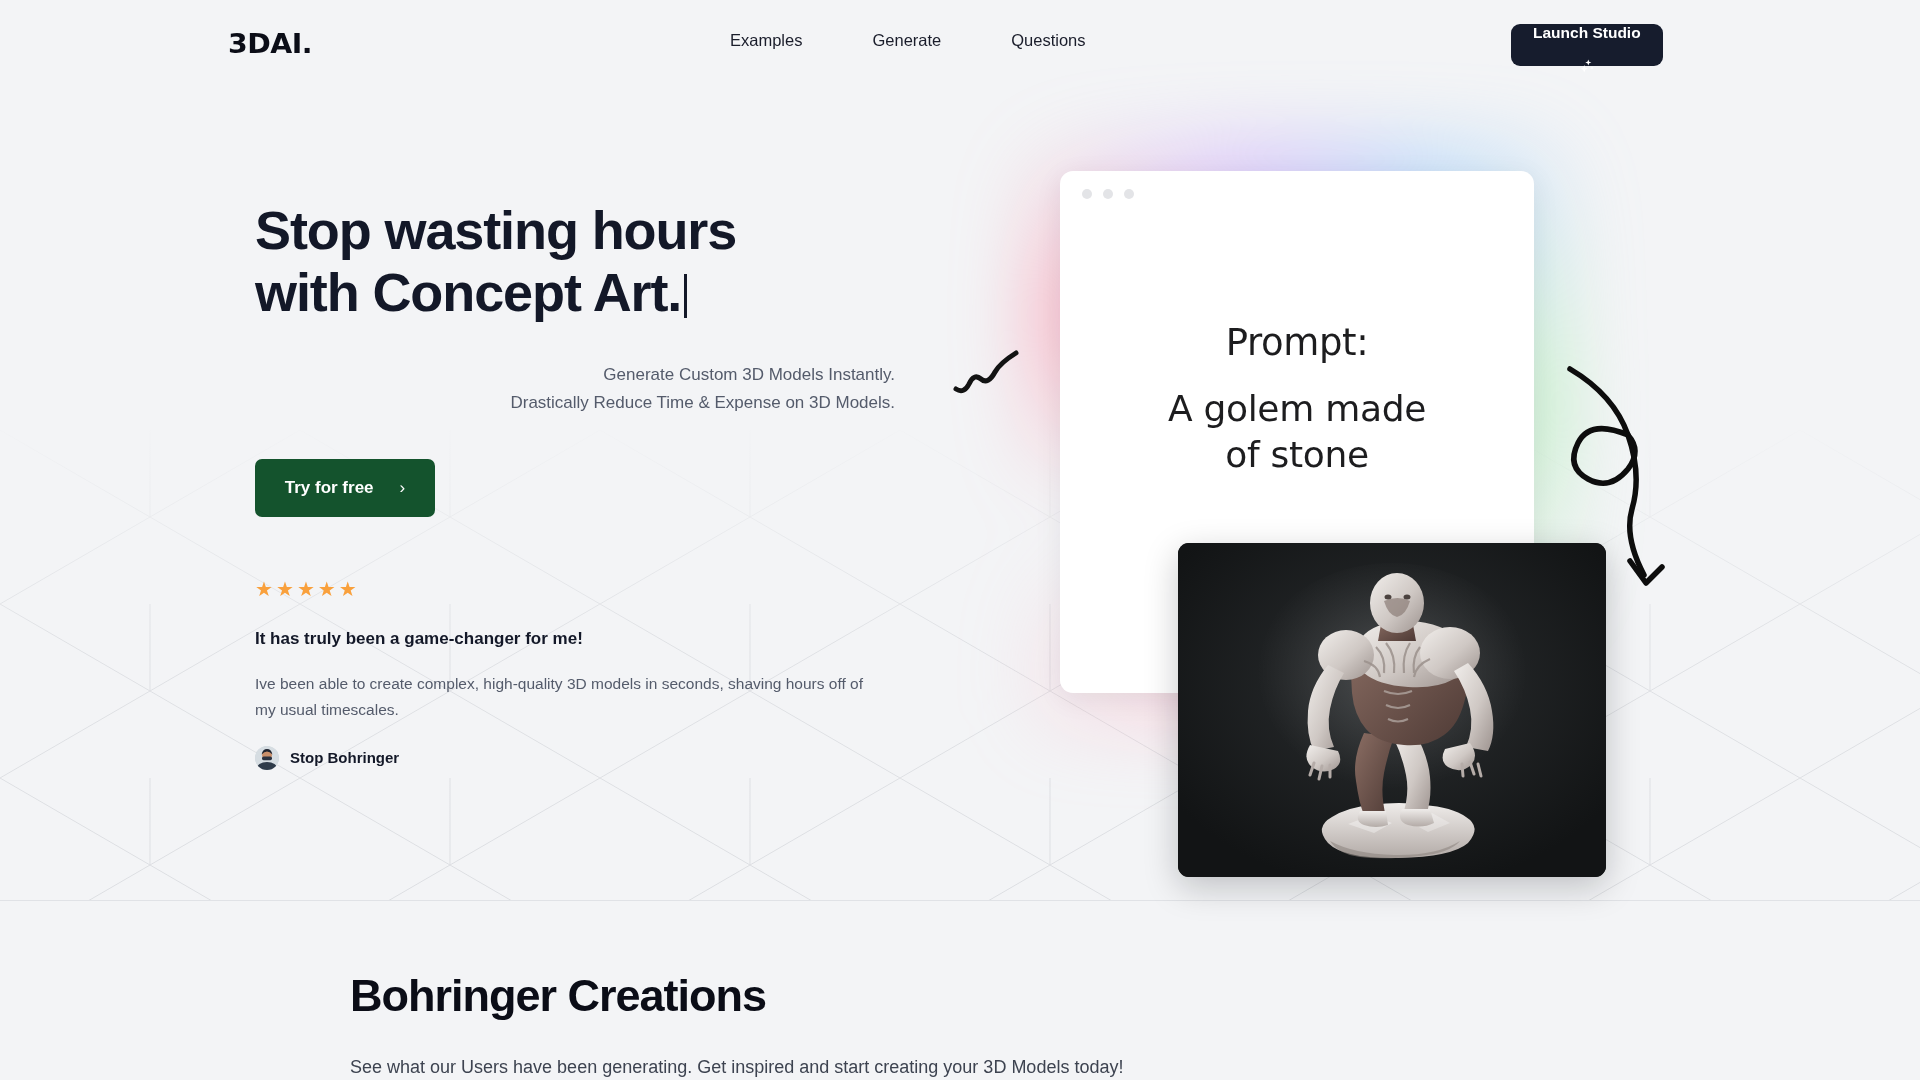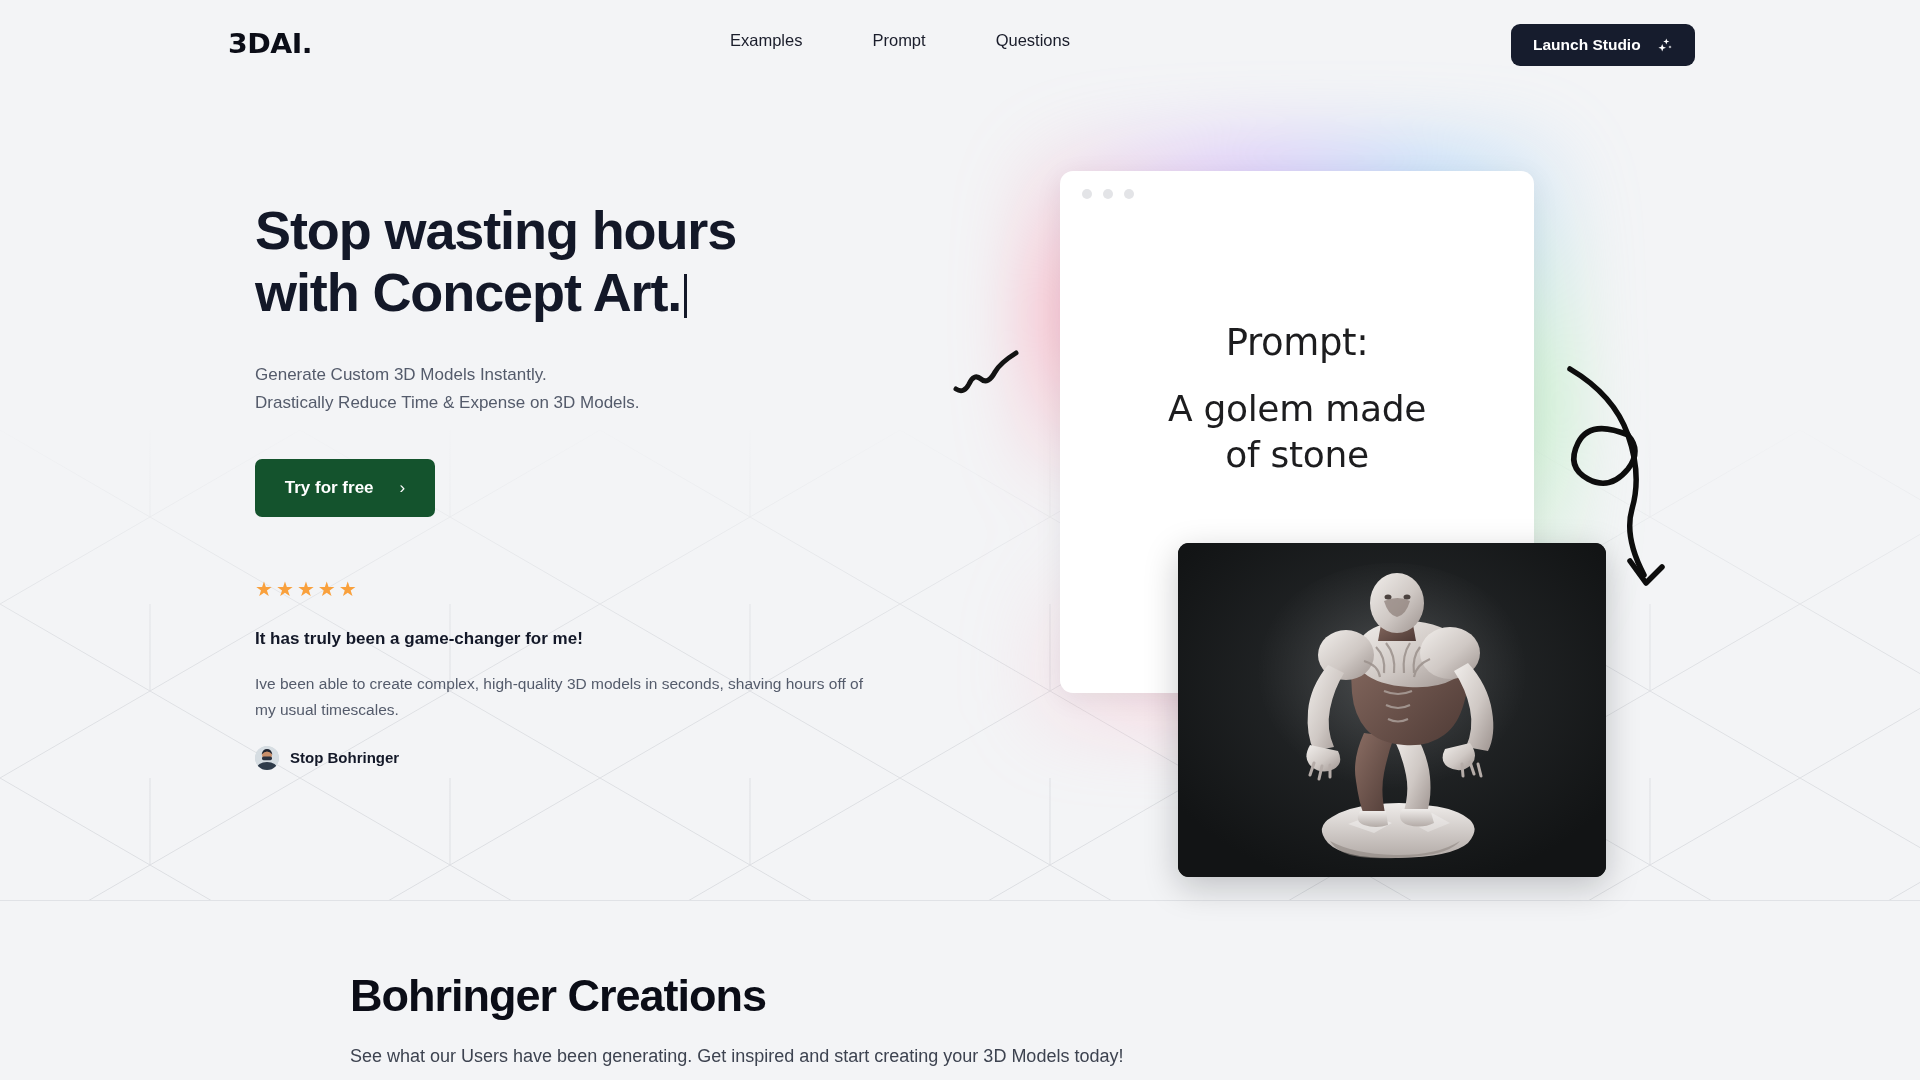--- a/index.html
+++ b/index.html
@@ -45,36 +45,37 @@
   }
   .launch-btn{
     position:absolute; left:1511px; top:24px;
     height:42px; padding:0 22px;
     background:#161c2d; color:#fff;
     border:none; border-radius:9px;
     display:flex; align-items:center; gap:16px;
     font-size:15.5px; font-weight:700;
     font-family:"Liberation Sans", sans-serif;
     cursor:pointer;
+    flex-direction:column;
   }
   .sparkle-icon{ display:inline-flex; }
 
   
   .hero-left{ position:absolute; left:255px; top:200px; width:640px; }
   .headline{
     font-size:54px; line-height:1.14; font-weight:700;
     color:#131828; letter-spacing:-1.1px;
     font-family:"Liberation Sans", sans-serif;
   }
   .caret{
     display:inline-block; width:3px; height:44px;
     background:#131828; vertical-align:-7px; margin-left:3px;
   }
   .subtitle{
-    margin-top:38px; font-size:17px; line-height:1.63; color:#545b6b;
+    margin-top:38px; font-size:17px; line-height:1.63; color:#545b6b;text-align:right;
   }
   .try-btn{
     margin-top:42px;
     width:180px; height:58px;
     background:#14532d; color:#fff;
     border:none; border-radius:7px;
     display:flex; align-items:center; justify-content:center; gap:26px;
     font-size:17px; font-weight:700;
     font-family:"Liberation Sans", sans-serif;
     cursor:pointer;
@@ -141,21 +142,21 @@
   .render-card svg{ display:block; width:100%; height:100%; }
 
   .doodle-squiggle{ position:absolute; left:950px; top:348px; }
   .doodle-arrow{ position:absolute; left:1548px; top:355px; }
 
   
   .community{ position:absolute; left:350px; top:970px; }
   .c-title{
     font-size:45px; font-weight:700; color:#0b0d17; letter-spacing:-1px;
   }
-  .c-sub{ margin-top:24px; font-size:18px; color:#3d4350; }
+  .c-sub{ margin-top:35px; font-size:18px; color:#3d4350; }
 </style>
 </head>
 <body>
 
 <div class="page">
 
   <div class="iso-grid">
     <svg width="1920" height="470" viewBox="0 0 1920 470">
       <defs>
         <pattern id="iso" width="300" height="174" patternUnits="userSpaceOnUse">
@@ -174,21 +175,21 @@
     </svg>
   </div>
 
   <div class="section-divider"></div>
 
   <header class="header">
     <div class="logo">3DAI.</div>
 
     <nav class="nav">
       <a href="#">Examples</a>
-      <a href="#">Prompt</a>
+      <a href="#">Generate</a>
       <a href="#">Questions</a>
     </nav>
 
     <button class="launch-btn">
       <span>Launch Studio</span>
       <span class="sparkle-icon">
         <svg width="16" height="16" viewBox="0 0 16 16" fill="#ffffff">
           <path d="M9.3 1.4l0.85 2.25L12.4 4.5l-2.25 0.85L9.3 7.6l-0.85-2.25L6.2 4.5l2.25-0.85z"></path>
           <path d="M5.2 7.0l1.05 2.75L9 10.8l-2.75 1.05L5.2 14.6l-1.05-2.75L1.4 10.8l2.75-1.05z"></path>
           <path d="M13.0 8.3l0.45 1.2 1.2 0.45-1.2 0.45-0.45 1.2-0.45-1.2-1.2-0.45 1.2-0.45z"></path>

